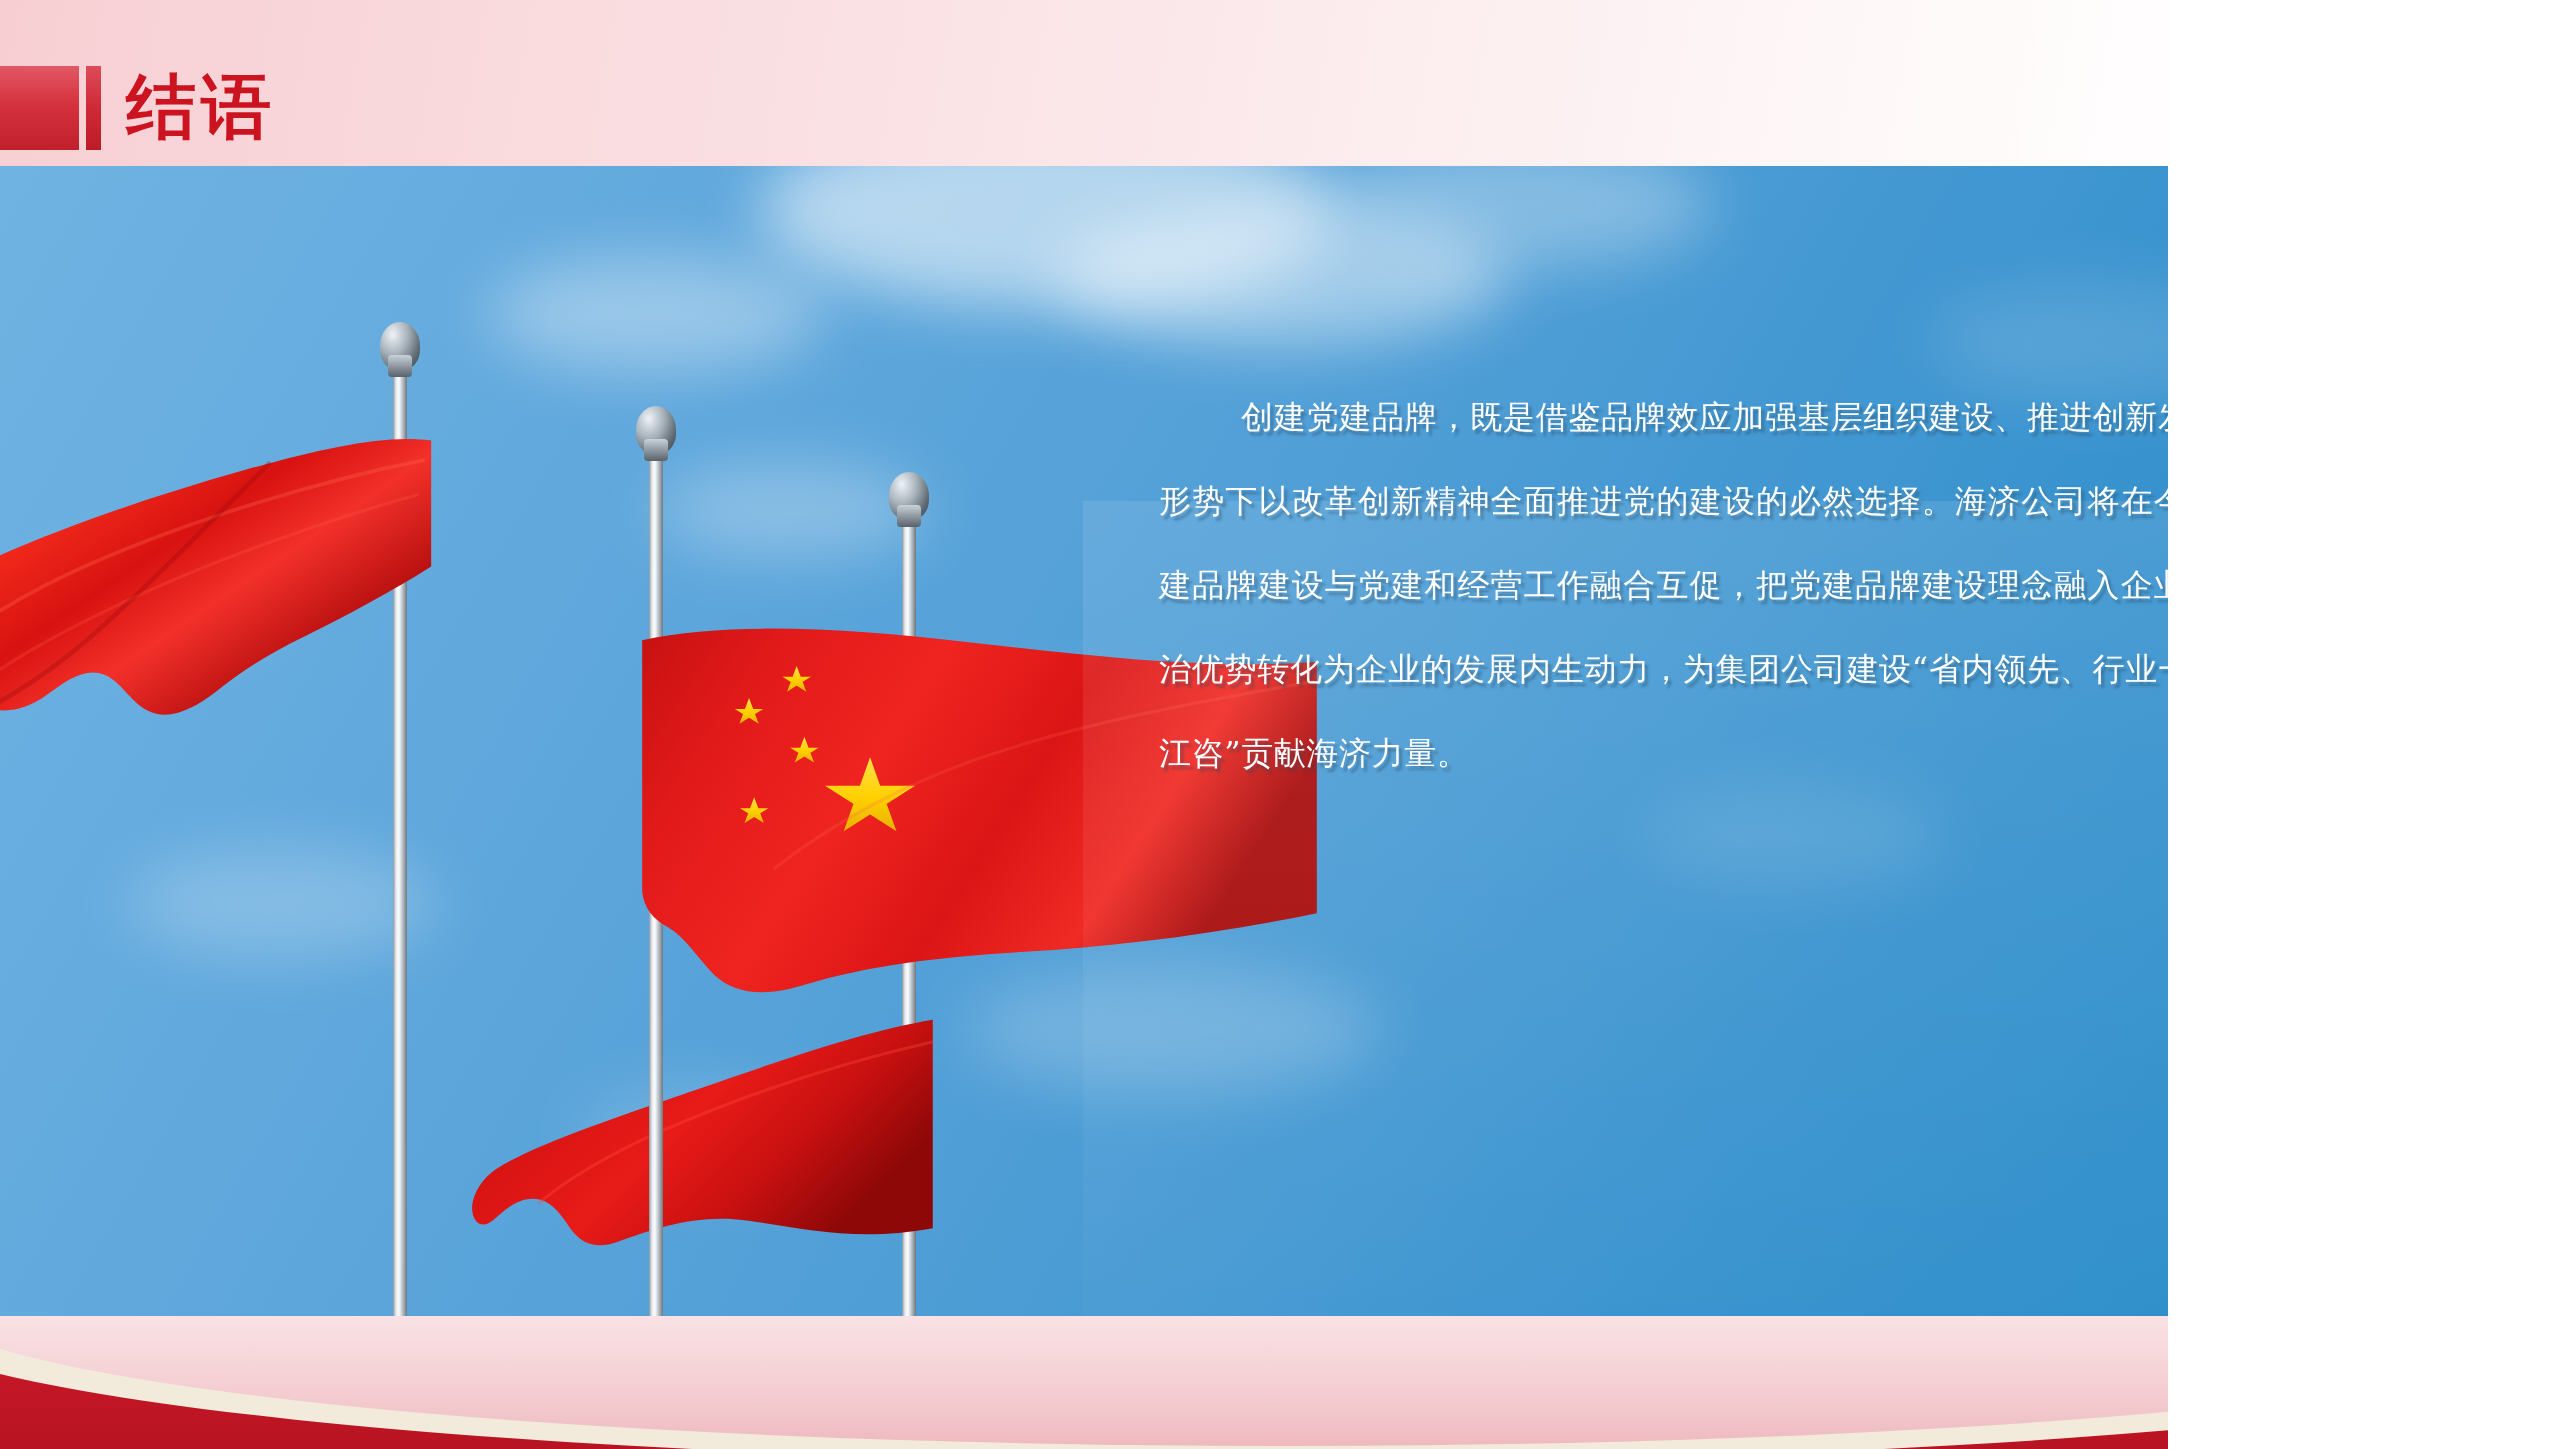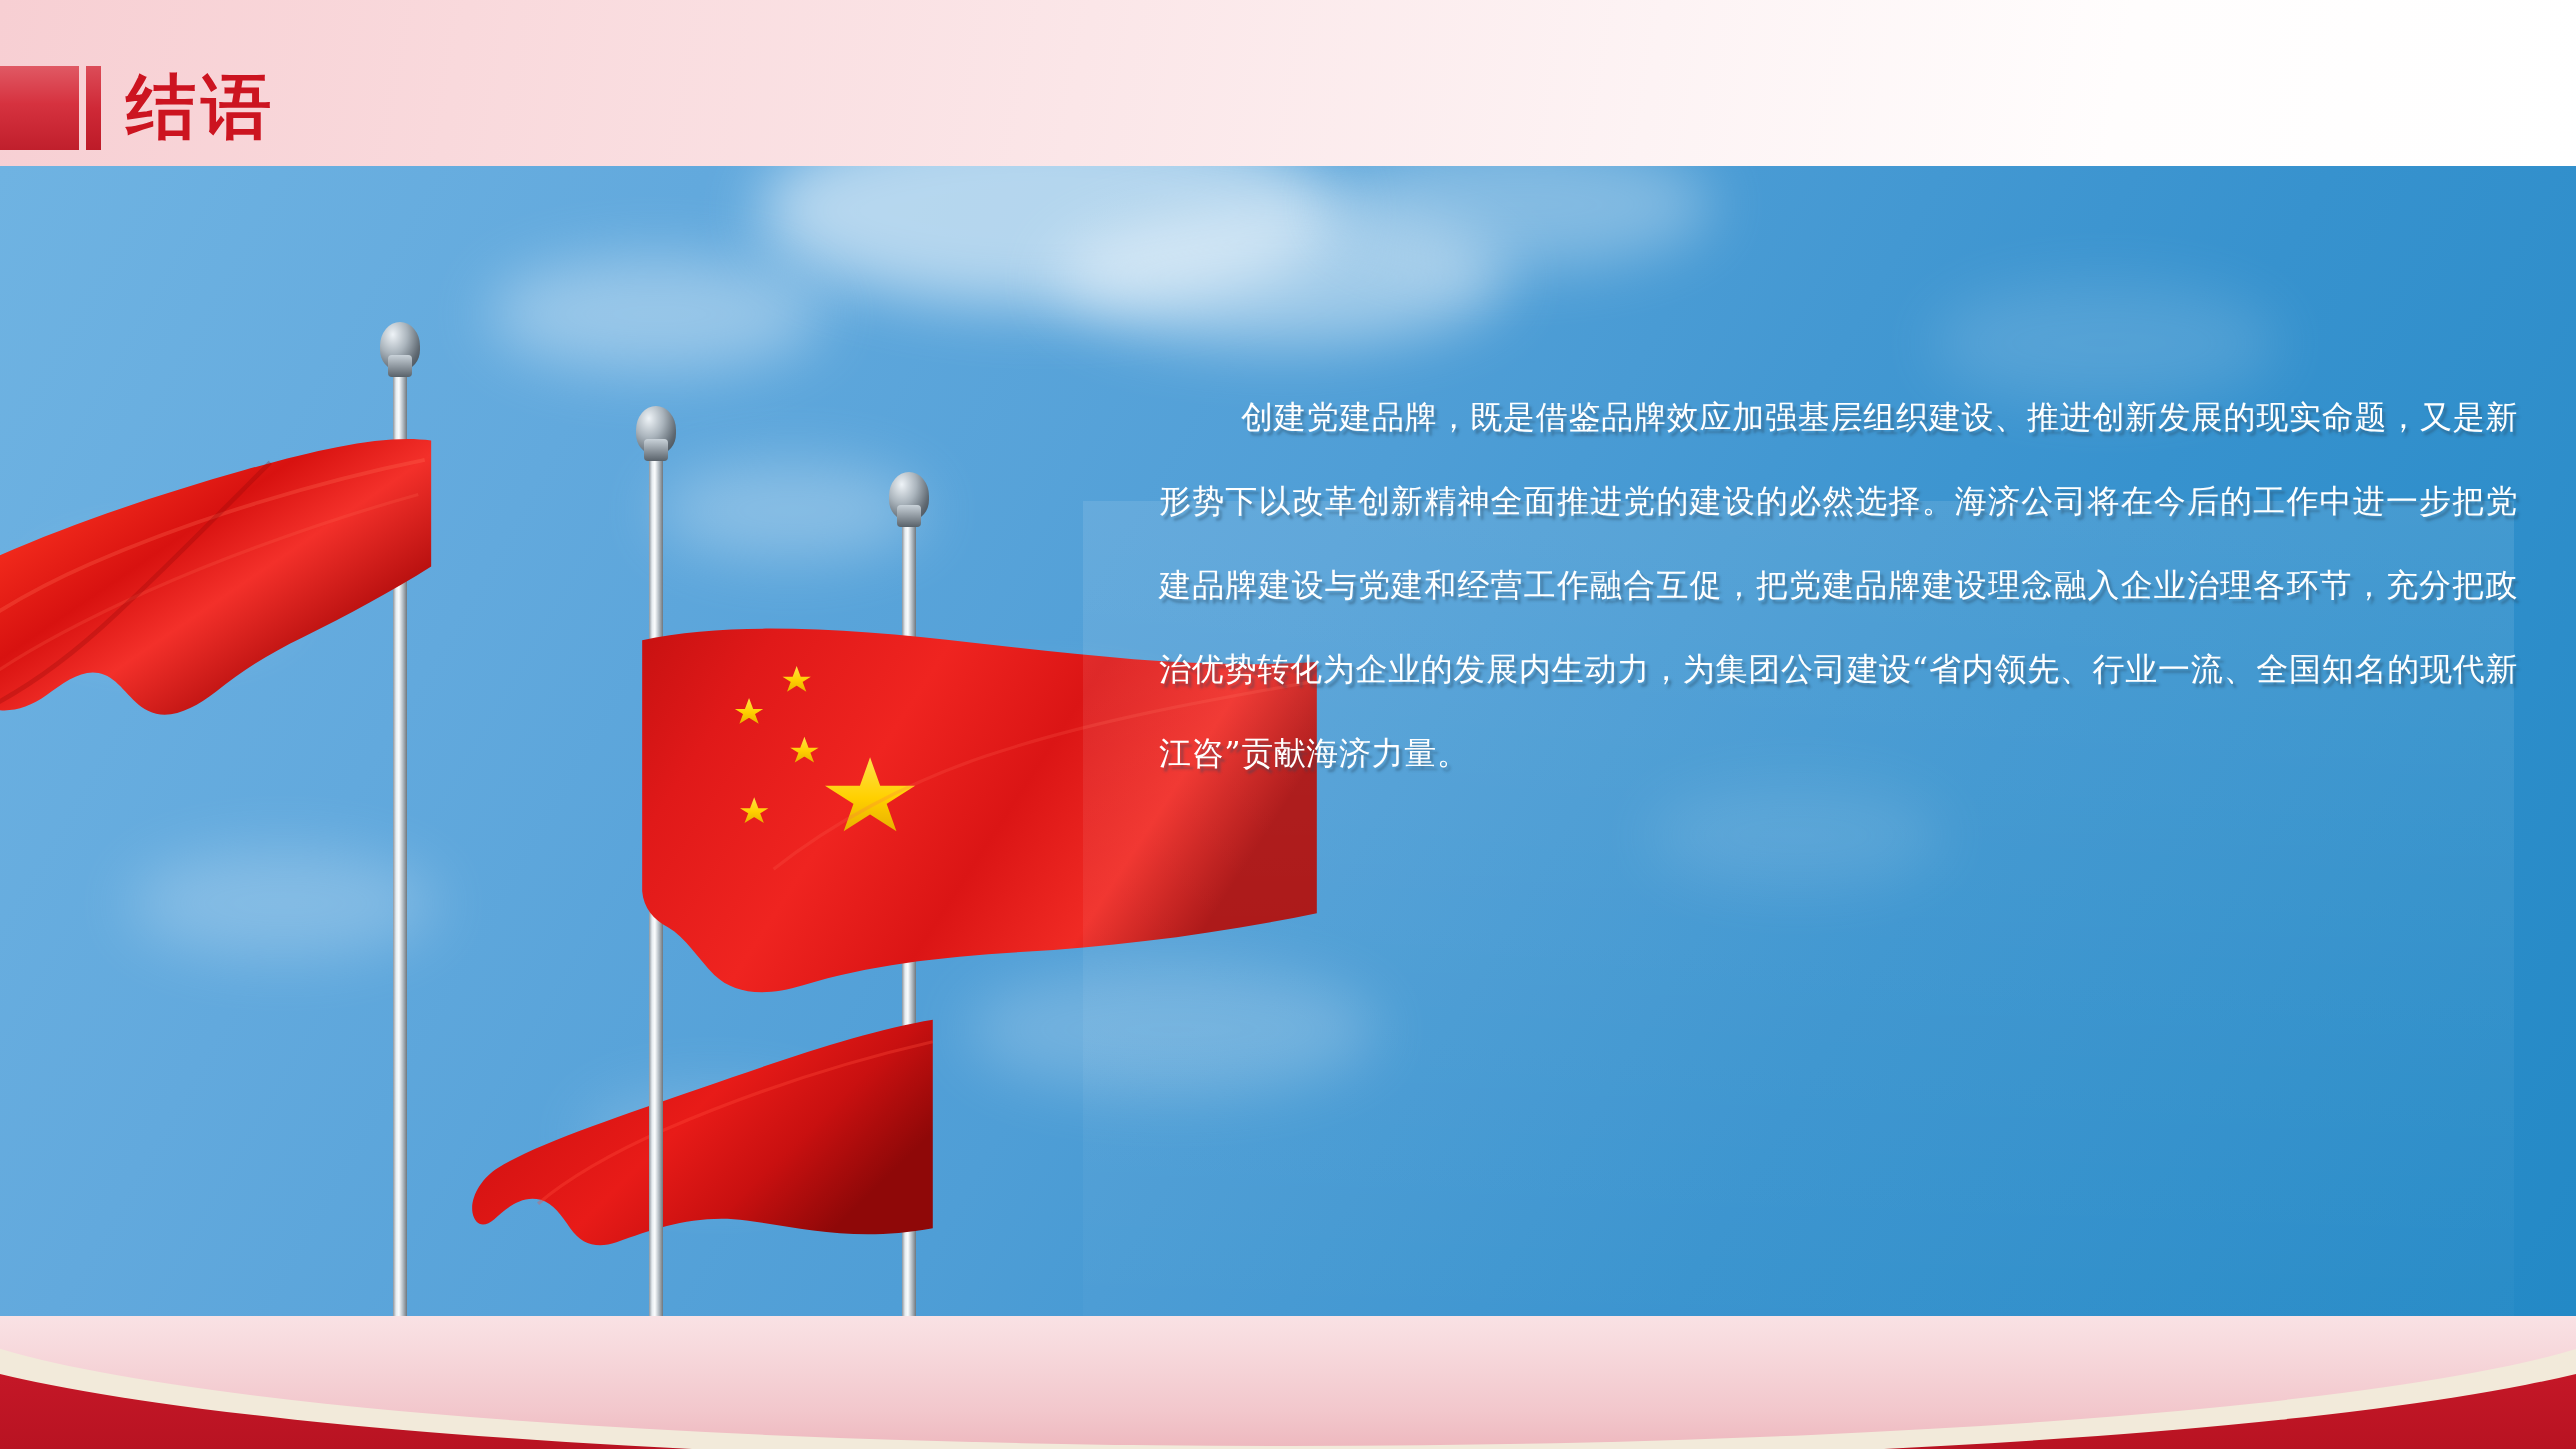--- a/index.html
+++ b/index.html
@@ -1,20 +1,20 @@
 <!DOCTYPE html>
 <html style="font-size:10.3px"><head>
 <meta charset="utf-8">
 <style>
   html,body{margin:0;padding:0;background:#fff;}
   body{font-family:"Liberation Serif","DejaVu Serif",serif;}
 
   .slide{
     position:relative;
-    width:2576px;height:1449px;
+    width:2168px;height:1449px;
     overflow:hidden;
     background:#fff;
   }
 
   
   .header{
     position:absolute;left:0;top:0;width:2576px;height:166px;
     background:linear-gradient(100deg,#f7cfd3 0%,#f9d9dc 18%,#fbe6e8 42%,#fdf3f4 64%,#fffdfd 82%,#ffffff 100%);
   }
   .hdr-block-wide{

